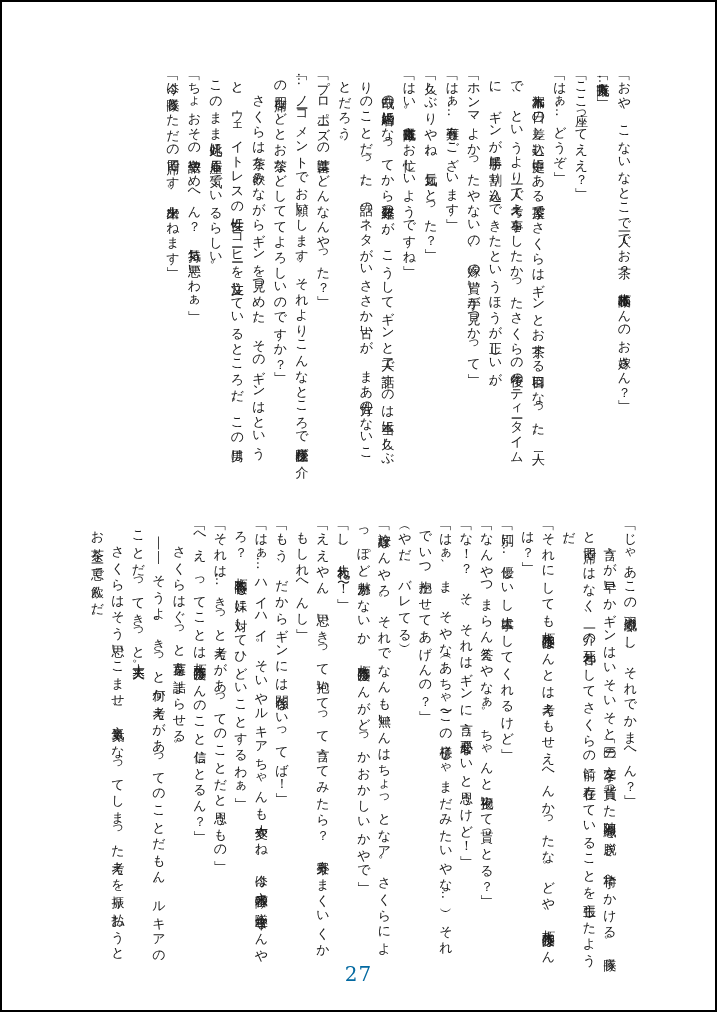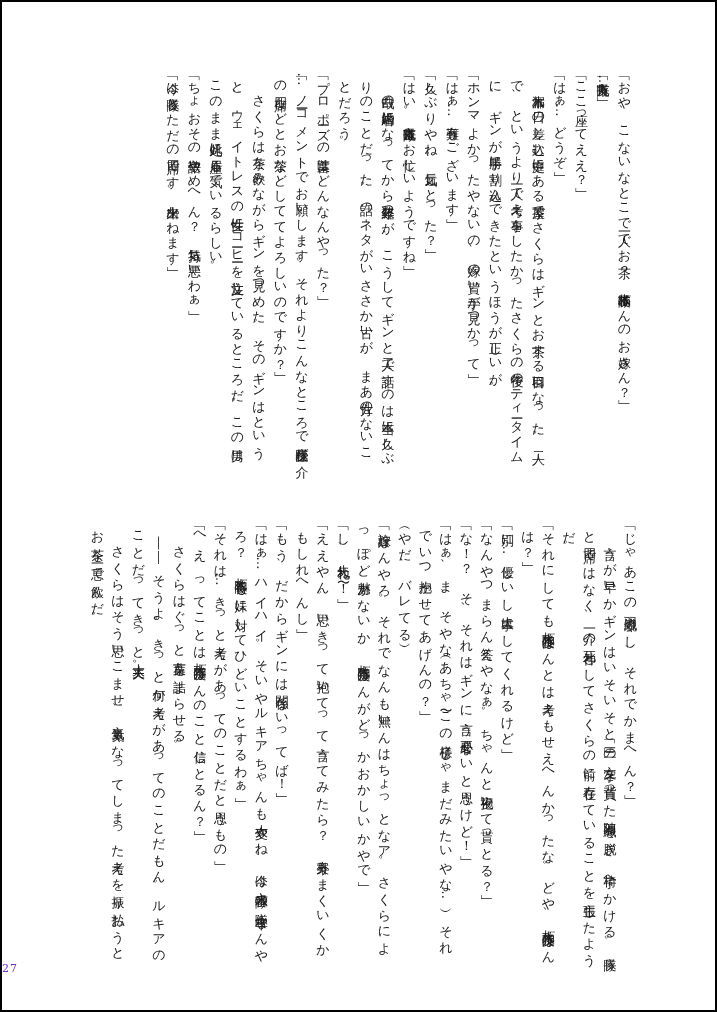--- a/index.html
+++ b/index.html
@@ -37,23 +37,24 @@
     right: 75px;
     height: 442px;
     letter-spacing: 1.5px;
     line-height: 20.5px;
   }
   .page-number {
     position: absolute;
     top: 960px;
     left: 0;
     right: 0;
-    font-size: 11px;
+    text-align: center;
+    font-size: 20px;
     letter-spacing: 1px;
-    color: #6d28d9;
+    color: #0369a1;
   }
 </style>
 </head>
 <body>
 
 <div class="page">
 
   <div class="vblock vblock-top">
 
   <p class="para">「おや、こないなとこで一人でお茶？　朽木隊長はんのお嫁さん？」</p>

